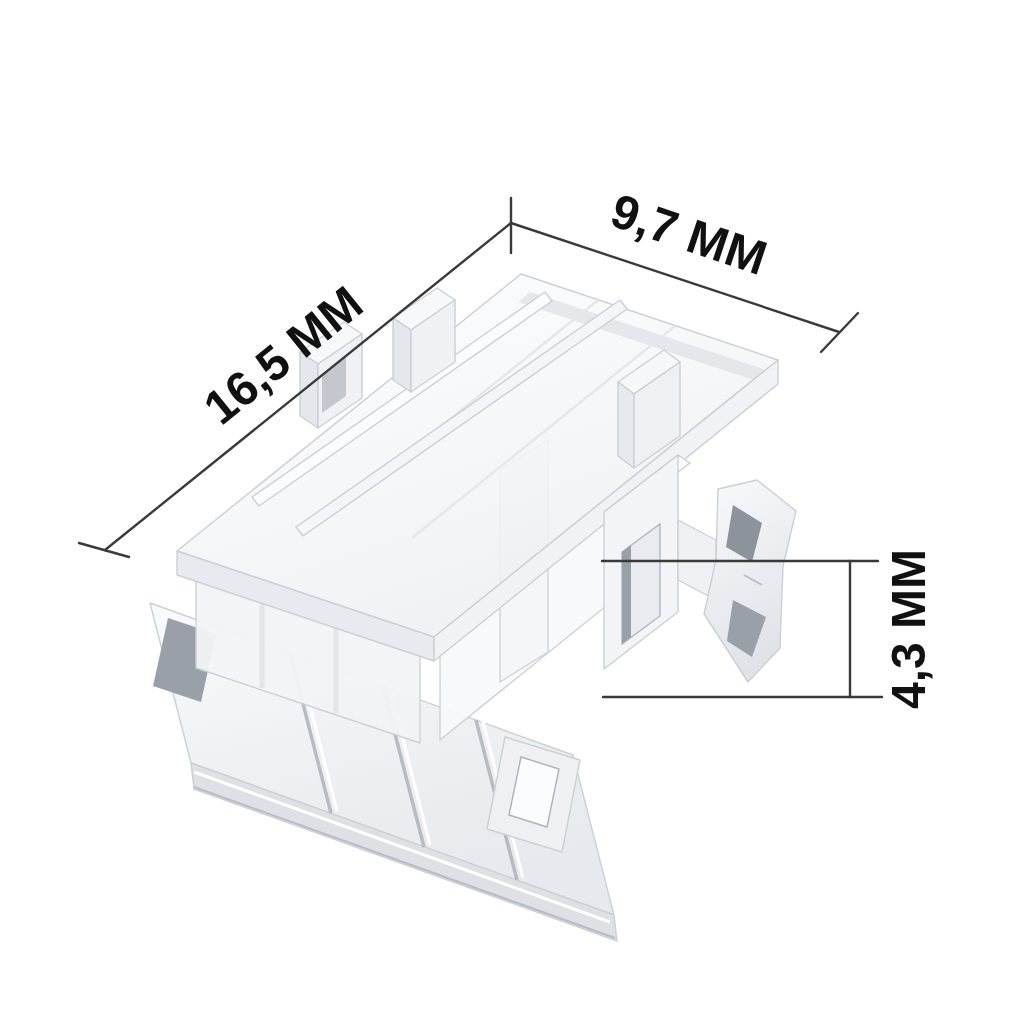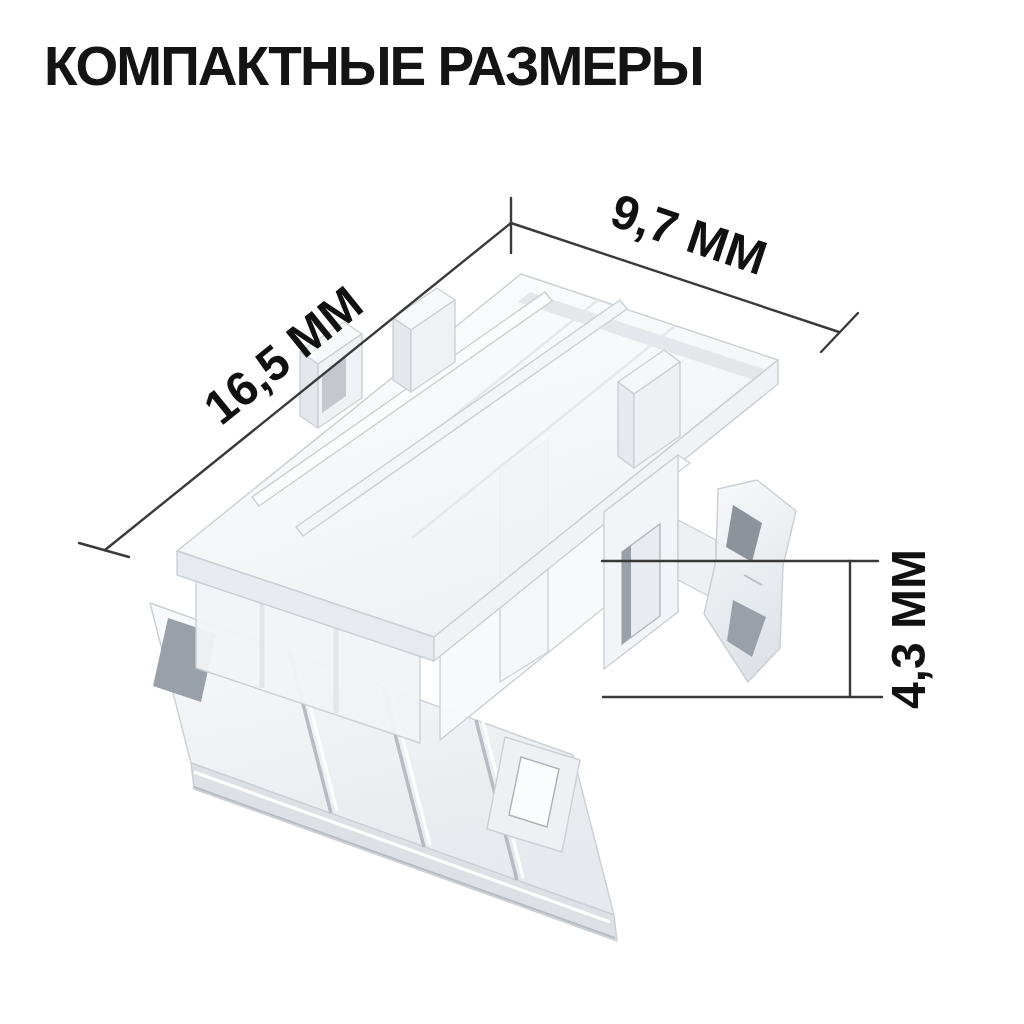--- a/index.html
+++ b/index.html
@@ -50,21 +50,20 @@
     stroke: #e4e7eb;
     stroke-width: 2.5;
     fill: none;
   }
 </style>
 </head>
 <body>
 
 <div class="stage">
 
-  <div class="page-title">КОМПАКТНЫЕ РАЗМЕРЫ</div>
 
   <svg width="1024" height="1024" viewBox="0 0 1024 1024">
     <defs>
       <linearGradient id="gLid" x1="0" y1="0" x2="0.55" y2="1">
         <stop offset="0" stop-color="#fdfefe"></stop>
         <stop offset="1" stop-color="#eceff2"></stop>
       </linearGradient>
       <linearGradient id="gTray" x1="0" y1="0" x2="0.35" y2="1">
         <stop offset="0" stop-color="#f8fafb"></stop>
         <stop offset="1" stop-color="#e6e9ed"></stop>

